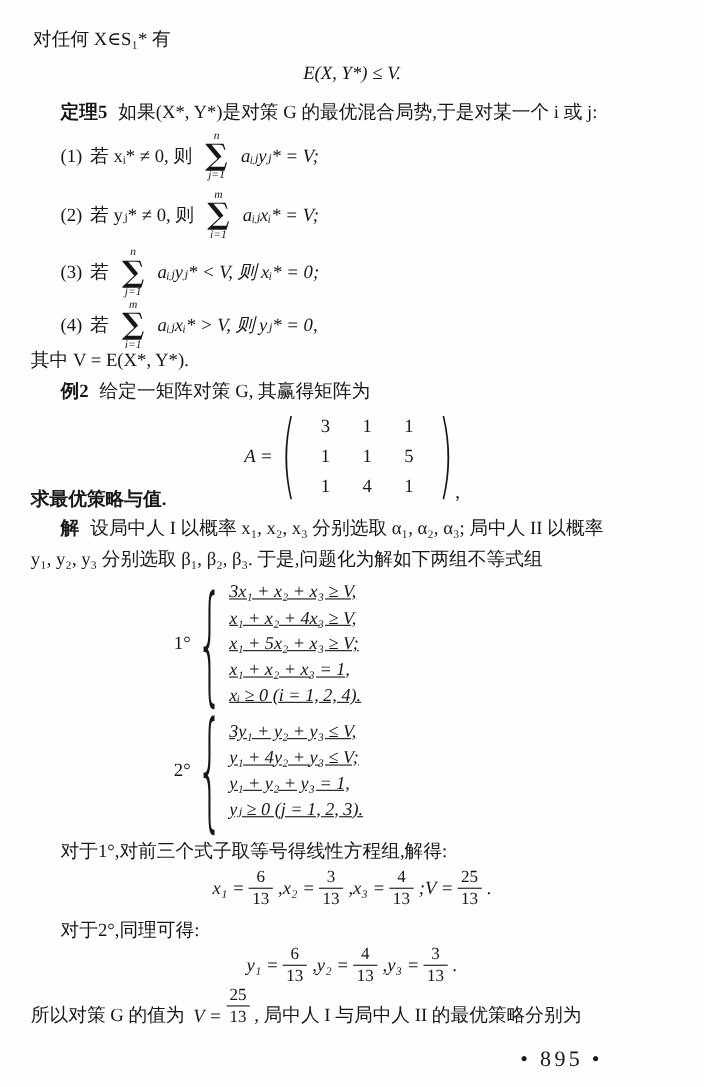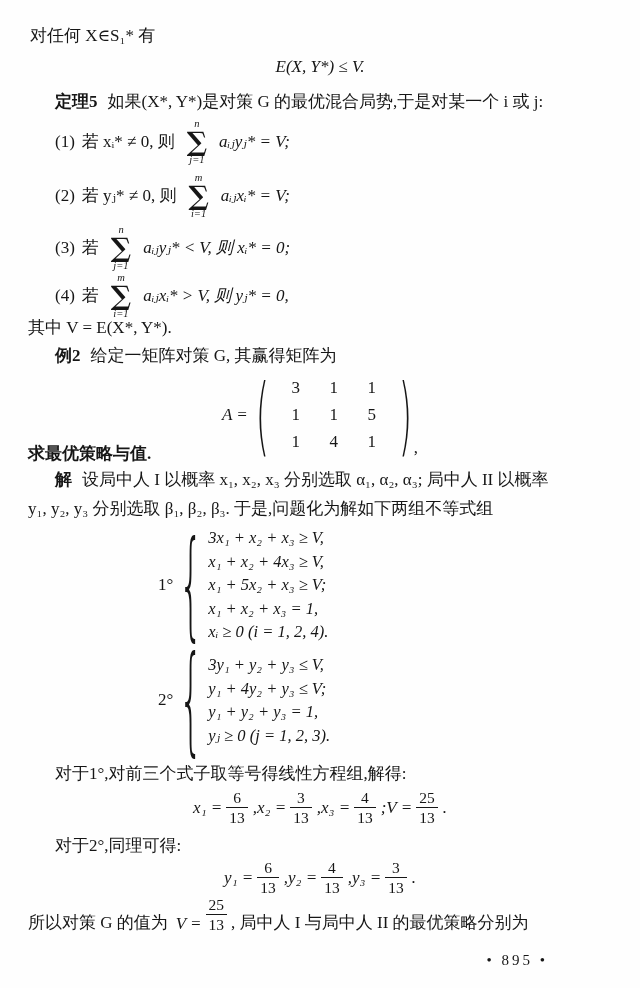--- a/index.html
+++ b/index.html
@@ -31,35 +31,35 @@
          transform:scaleY(2.5);transform-origin:center;}
   .mgrid{display:grid;grid-template-columns:repeat(3,38px);row-gap:5px;padding:0 8px;
          text-align:center;font-size:17px;line-height:22px;}
   .mtx-comma{align-self:flex-end;margin-left:2px;}
 
   
   .sys{display:flex;align-items:center;gap:10px;}
   .brace{font-family:"DejaVu Sans",sans-serif;font-weight:200;font-size:38px;
          height:116px;width:15px;display:flex;align-items:center;justify-content:center;
          transform:scaleY(3.1);transform-origin:center;}
-  .sys .lines{display:flex;flex-direction:column;}
+  .sys .lines{display:flex;flex-direction:column;text-decoration:underline;}
   .sys .ln{line-height:23.5px;font-size:16.5px;font-style:italic;white-space:nowrap;}
   .syslabel{font-size:17px;}
 
   
   .frac{display:inline-flex;flex-direction:column;align-items:center;margin:0 4px;vertical-align:middle;}
   .frac .fn{font-size:15.5px;line-height:1.15;padding:0 3px;font-style:normal;}
   .frac .fd{font-size:15.5px;line-height:1.25;padding:0 3px;border-top:1.5px solid #161616;font-style:normal;}
   .solrow{display:flex;align-items:flex-end;justify-content:center;font-style:italic;}
   .term{display:inline-flex;align-items:center;}
   .sep{margin:0 12px 0 1px;}
   .sep:last-child{margin-right:0;}
 
   .finalrow{display:flex;align-items:flex-end;}
-  .pagenum{font-size:15px;letter-spacing:3px;}
+  .pagenum{font-size:20px;letter-spacing:3px;}
 </style>
 </head>
 <body>
 
 <div class="abs" style="top:24px;left:30px;">对任何 X∈S₁* 有</div>
 
 <div class="abs center" style="top:57px;">
   <span class="math">E(X, Y*) ≤ V.</span>
 </div>
 

